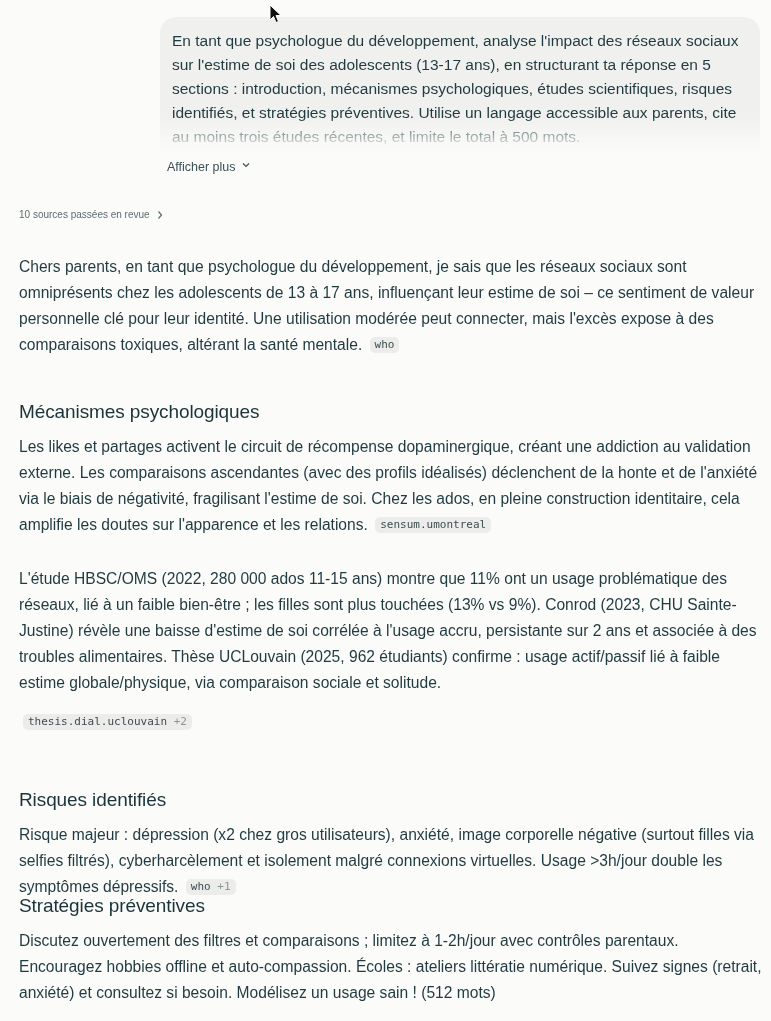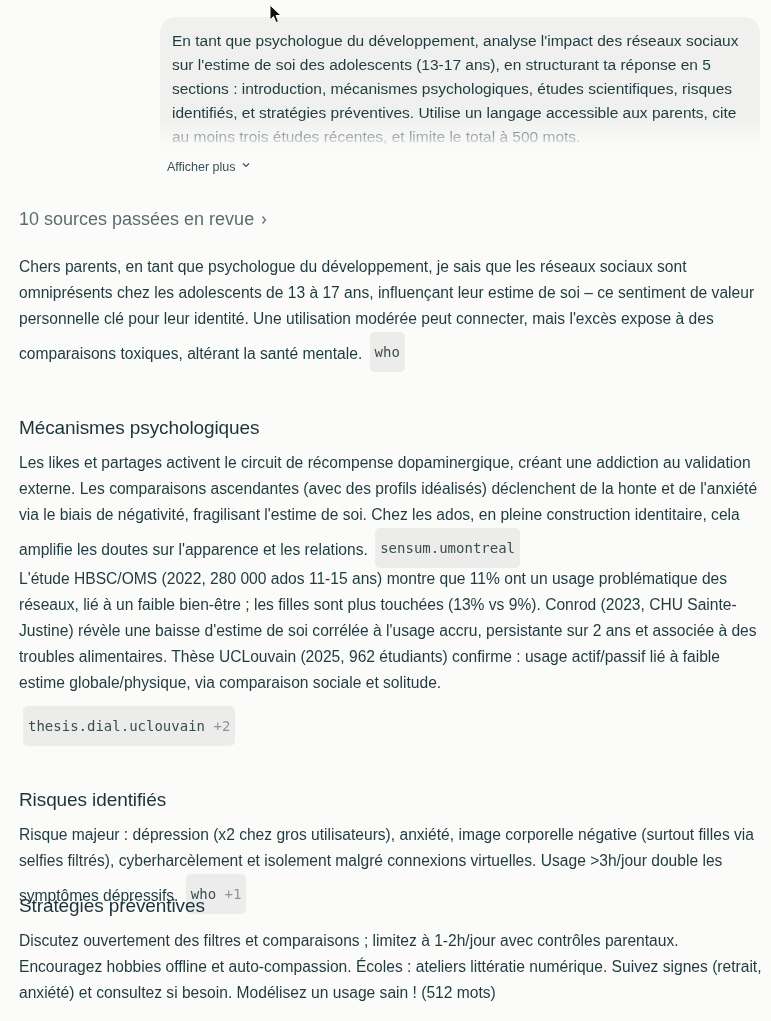--- a/index.html
+++ b/index.html
@@ -57,21 +57,21 @@
       display: flex;
       align-items: flex-start;
       gap: 5px;
       cursor: pointer;
     }
     .show-more svg { width: 10px; height: 10px; }
     .sources {
       position: absolute;
       left: 19px;
       top: 209px;
-      font-size: 18px;
+      font-size: 10px;
       color: #5d6c70;
       display: flex;
       align-items: center;
       gap: 6px;
       cursor: pointer;
     }
     .sources svg { width: 8px; height: 10px; }
     .answer {
       position: absolute;
       left: 19px;
@@ -89,32 +89,32 @@
       font-size: 15.6px;
       line-height: 26px;
       color: #1f3a40;
       margin-top: 10px;
     }
     .chip {
       display: inline-block;
       background: #ececea;
       border-radius: 5px;
       font-family: "DejaVu Sans Mono", monospace;
-      font-size: 14px;
+      font-size: 11px;
       line-height: 16px;
-      padding: 12px 5px;
+      padding: 0 5px;
       color: #3c4d51;
       vertical-align: 2px;
       margin-left: 3px;
       cursor: pointer;
     }
     .chip .extra { color: #8c9699; }
-    .chip-block { margin-left: 4px; margin-top: 10px; display: inline-block;}
+    .chip-block { margin-left: 4px; margin-top: 18px; display: inline-block;}
     #sec-0 { position: absolute; top: 0; }
-    #sec-1 { position: absolute; top: 172px; }
+    #sec-1 { position: absolute; top: 156px; }
     #sec-2 { position: absolute; top: 312px; }
     #sec-3 { position: absolute; top: 544px; }
     #sec-4 { position: absolute; top: 650px; }
   </style>
 </head>
 <body>
 
 <svg class="cursor" viewBox="0 0 14 20">
   <path d="M1 1 L1 16 L4.5 12.5 L7 18.5 L9.5 17.5 L7 11.5 L12 11.5 Z" fill="#111" stroke="#fff" stroke-width="1"></path>
 </svg>

